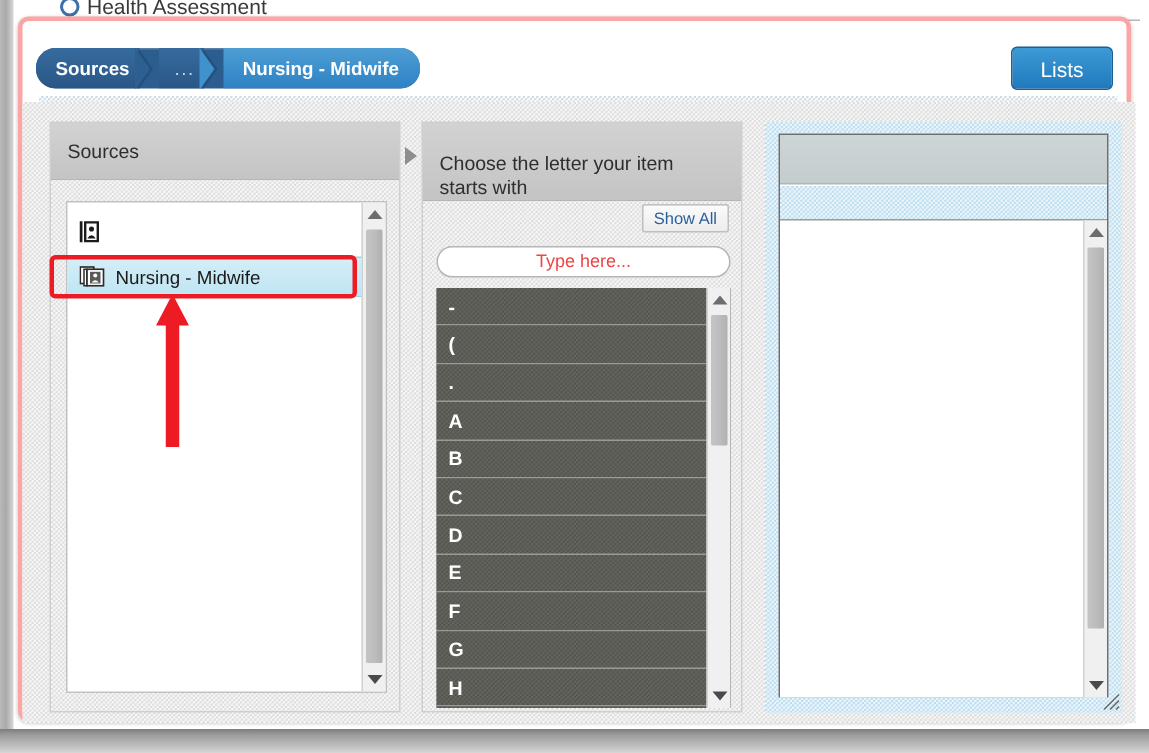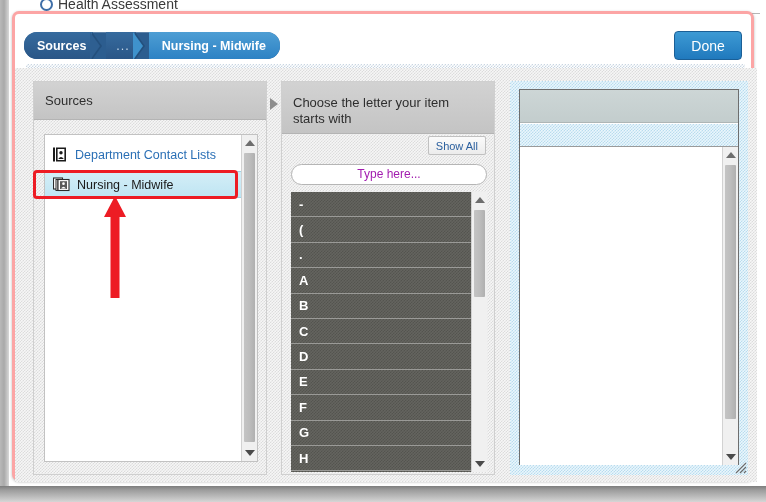--- a/index.html
+++ b/index.html
@@ -210,21 +210,21 @@
     background: linear-gradient(to bottom, #d2d2d2 0%, #c4c4c4 100%);
     border-bottom: 1px solid #b4b4b4;
     display: flex;
     align-items: center;
     padding: 0 11px;
     font-size: 13px;
     color: #2e2e2e;
   }
   .panel-head.two-line {
     height: 52px;
-    align-items: center;
+    align-items: flex-end;
     padding-top: 7px;
     line-height: 16px;
   }
   .sources-list {
     position: absolute;
     left: 10px; top: 52px;
     width: 214px; height: 328px;
     background: #ffffff;
     border: 1px solid #c2c2c2;
     overflow: hidden;
@@ -310,21 +310,21 @@
     cursor: pointer;
   }
   .type-input {
     position: absolute;
     left: 9px; top: 82px;
     width: 196px; height: 21px;
     border: 1px solid #b5b5b5;
     border-radius: 11px;
     background: #ffffff;
     font-size: 12px;
-    color: #a21caf;
+    color: #ef4444;
     text-align: center;
     line-height: 19px;
     cursor: text;
   }
   .letters-box {
     position: absolute;
     left: 9px; top: 110px;
     width: 196px; height: 280px;
     overflow: hidden;
     background: #5b5b58;
@@ -443,21 +443,21 @@
         <div class="crumb dim">
           <span>...</span>
         </div>
         <div class="crumb-sep to-active"></div>
         <div class="crumb active">
           <span>Nursing - Midwife</span>
         </div>
       </div>
 
       <div class="btn btn-done">
-        <span>Done</span>
+        <span>Lists</span>
       </div>
     </div>
 
     <div class="hatch-bar"></div>
 
     <div class="dlg-body hatch">
 
       <div id="panel-sources" class="hatch">
 
         <div class="panel-head">
@@ -469,21 +469,20 @@
           <div class="src-item link" style="margin-top:6px;">
             <span class="src-icon">
               <svg width="15" height="15" viewBox="0 0 15 15">
                 <rect x="0" y="0.5" width="2" height="14" fill="#1b1b1b"></rect>
                 <rect x="3" y="0.5" width="10" height="14" fill="#1b1b1b"></rect>
                 <rect x="4.6" y="2" width="6.8" height="11" fill="#ffffff"></rect>
                 <circle cx="8" cy="5.7" r="1.7" fill="#1b1b1b"></circle>
                 <path d="M5.2 12 Q8 7.8 10.8 12 Z" fill="#1b1b1b"></path>
               </svg>
             </span>
-            <span>Department Contact Lists</span>
           </div>
 
           <div class="src-item selected" style="margin-top:3px;">
             <span class="src-icon">
               <svg width="17" height="15" viewBox="0 0 17 15">
                 <rect x="0.5" y="1" width="9" height="11" fill="#ffffff" stroke="#2b2b2b" stroke-width="1.1"></rect>
                 <rect x="3" y="2.5" width="2" height="11" fill="#ffffff" stroke="#2b2b2b" stroke-width="1"></rect>
                 <rect x="5" y="2.5" width="11" height="11" fill="#ffffff" stroke="#2b2b2b" stroke-width="1.1"></rect>
                 <rect x="7" y="4.2" width="7" height="7.8" fill="#5a5a5a"></rect>
                 <circle cx="10.5" cy="6.7" r="1.35" fill="#ffffff"></circle>

